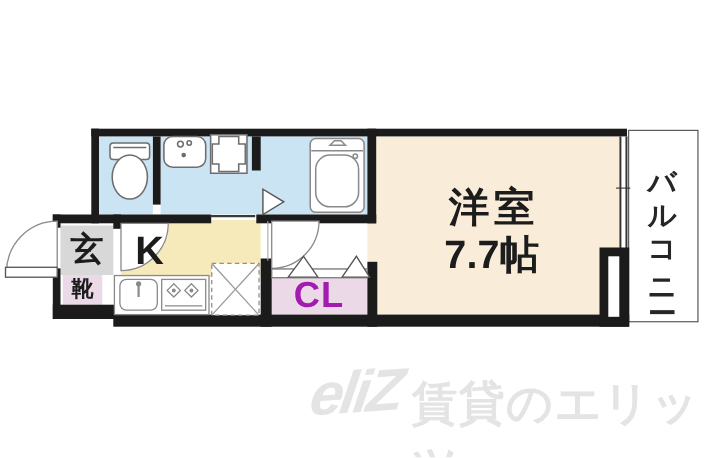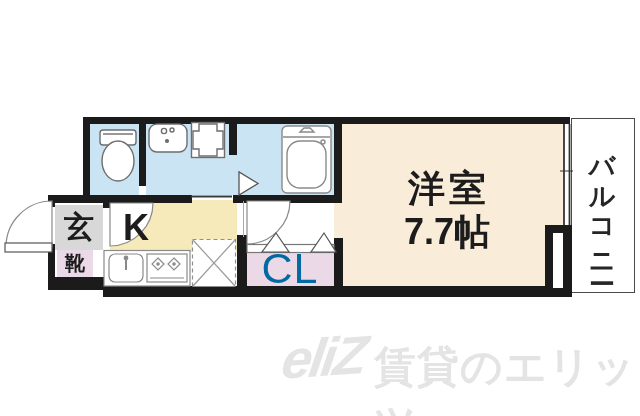--- a/index.html
+++ b/index.html
@@ -140,21 +140,21 @@
 
     <g>
       <rect x="545" y="225" width="27" height="72" fill="#1b1b1b"></rect>
       <rect x="553" y="233" width="10" height="55" fill="#ffffff"></rect>
     </g>
   </svg>
 
   <div class="lbl" style="left:79px;top:227px;font-size:30px;font-weight:600;">玄</div>
   <div class="lbl" style="left:75px;top:263px;font-size:20px;font-weight:700;">靴</div>
   <div class="lbl" style="left:136px;top:228px;font-size:36px;font-weight:600;">K</div>
-  <div class="lbl" style="left:290px;top:268px;font-size:43px;font-weight:400;letter-spacing:1px;color:#0369a1;">CL</div>
+  <div class="lbl" style="left:290px;top:268px;font-size:33px;font-weight:700;letter-spacing:1px;color:#a21caf;">CL</div>
   <div class="lbl" style="left:449px;top:188px;font-size:37px;font-weight:600;letter-spacing:4px;">洋室</div>
   <div class="lbl" style="left:447px;top:232px;font-size:36px;font-weight:700;">7.7帖</div>
 
   <div class="wm">
     <span class="wm-logo">eliZ</span>
     <span class="wm-text">賃貸のエリッツ</span>
   </div>
 
 </div>
 

